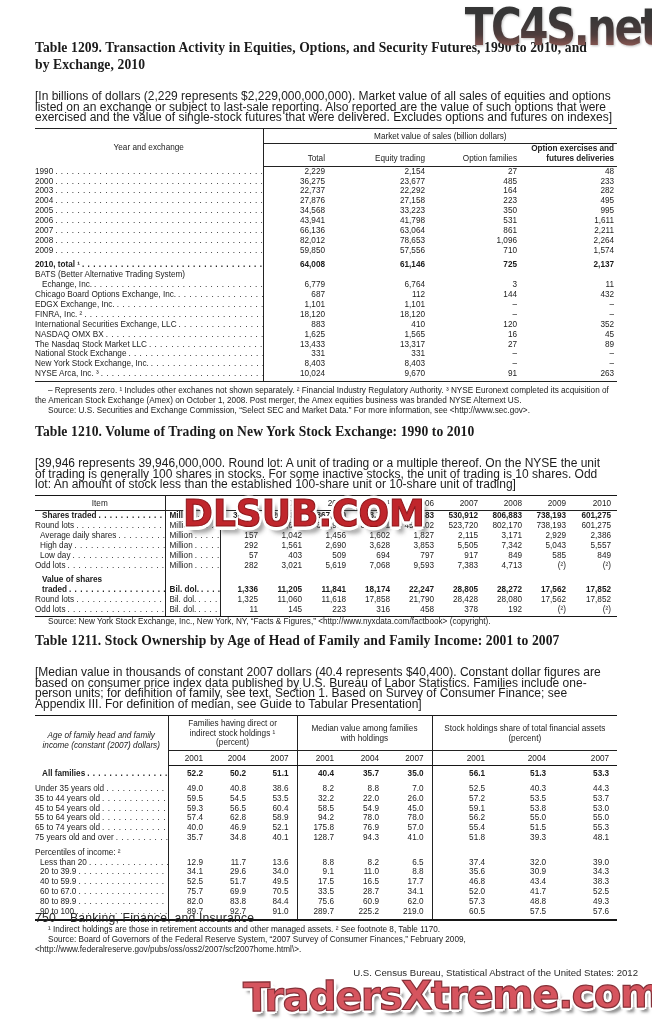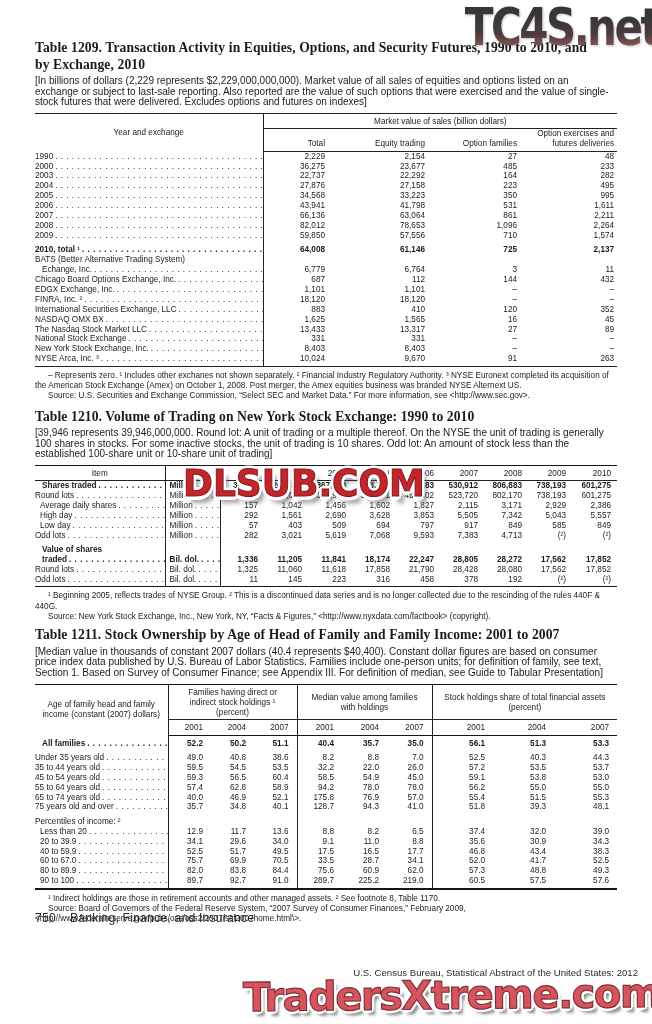--- a/index.html
+++ b/index.html
@@ -9,62 +9,62 @@
     -webkit-font-smoothing:antialiased;
   }
   .page{position:absolute;left:35px;top:0;width:582px;}
 
   
   .tbl-title{
     font-family:"Liberation Serif",serif;font-weight:700;
     font-size:13.6px;line-height:16.6px;letter-spacing:.1px;width:568px;
   }
   .t1209-title{margin-top:40px;}
-  .tbl-note{font-size:10px;line-height:10.4px;margin-top:3px;width:578px;}
+  .tbl-note{font-size:12px;line-height:10.4px;margin-top:18px;width:578px;}
 
   
   table{border-collapse:collapse;table-layout:fixed;width:582px;font-size:8.2px;}
   th,td{padding:0;font-weight:normal;vertical-align:bottom;}
   td.num{text-align:right;line-height:9.9px;white-space:nowrap;}
   tr.bold td{font-weight:700;}
   tr.gap td{padding-top:4.5px;}
   tr.gap-sm td{padding-top:3px;}
   .leader{display:flex;align-items:baseline;white-space:nowrap;}
   .leader .lb{white-space:nowrap;}
   .leader .dots{flex:1;overflow:hidden;white-space:nowrap;letter-spacing:.5px;padding-left:2px;}
   .leader.ind{padding-left:7px;}
   .leader.ind2{padding-left:5px;}
 
   
   .t1209{margin-top:6px;border-top:1px solid #222;}
   .t1209 .stubh{border-right:1px solid #222;text-align:center;vertical-align:middle;font-size:8.2px;}
   .t1209 .span-h{border-bottom:1px solid #222;text-align:center;padding:3px 0 2px;}
   .t1209 tr.colh th{border-bottom:1.6px solid #222;padding-bottom:2px;text-align:right;line-height:9.6px;}
-  .t1209 tr.colh th.last{padding-right:3px;}
+  .t1209 tr.colh th.last{padding-right:3px;font-weight:bold;}
   .t1209 tbody td{line-height:9.9px;}
   .t1209 td.stub{border-right:1px solid #222;}
   .t1209 tbody tr.lastrow td{border-bottom:1.6px solid #222;padding-bottom:1.5px;}
   .t1209 td.c4{padding-right:3px;}
 
   
   .t1210{margin-top:6px;border-top:1.8px solid #161616;position:relative;}
   .t1210 thead th{border-bottom:1px solid #222;padding:2.5px 0 2px;line-height:9.6px;margin-top:44px;}
   .t1210 thead th.itemh,.t1210 thead th.unith{text-align:center;}
   .t1210 thead th.yr{text-align:right;padding-right:6px;}
   .t1210 td.stub{border-right:1px solid #222;}
   .t1210 td.unit{border-right:1px solid #222;text-align:center;}
   .t1210 td.unit .leader{padding-left:4px;}
   .t1210 tbody td{line-height:9.9px;}
   .t1210 td.num{padding-right:6px;}
   .t1210 tbody tr.lastrow td{border-bottom:1.8px solid #161616;padding-bottom:1.5px;}
 
   
   .t1211{margin-top:6px;border-top:1.8px solid #161616;}
   .t1211 thead th{line-height:9.7px;}
-  .t1211 .stubh{border-right:1px solid #222;text-align:center;vertical-align:middle;padding:2px 6px;}
+  .t1211 .stubh{border-right:1px solid #222;text-align:center;vertical-align:middle;padding:2px 6px;font-style:italic;}
   .t1211 th.gh{border-bottom:1px solid #222;text-align:center;padding:3px 8px 2px;vertical-align:middle;}
   .t1211 th.sep,.t1211 td.sep{border-left:1px solid #222;}
   .t1211 tr.yrs th{border-bottom:1.7px solid #161616;text-align:right;padding:2.5px 8px 2px 0;}
   .t1211 tbody td{line-height:9.9px;}
   .t1211 td.stub{border-right:1px solid #222;}
   .t1211 td.num{padding-right:8px;}
   .t1211 tbody tr.lastrow td{border-bottom:2px solid #161616;padding-bottom:1.5px;}
 
   
   .fn{font-size:8.2px;line-height:10.3px;margin-top:4px;text-indent:13px;width:578px;}
@@ -649,21 +649,20 @@
             <td class="num">378</td>
             <td class="num">192</td>
             <td class="num">(²)</td>
             <td class="num">(²)</td>
           </tr>
         </tbody>
     </table>
     <div class="wm-mid" style="top:-2px;left:148px;position:absolute">DLSUB.COM</div>
   </div>
 
-  <div class="fn">¹ Beginning 2005, reflects trades of NYSE Group. ² This is a discontinued data series and is no longer collected due to the rescinding of the rules 440F &amp; 440G.</div>
   <div class="src">Source: New York Stock Exchange, Inc., New York, NY, “Facts &amp; Figures,” &lt;http://www.nyxdata.com/factbook&gt; (copyright).</div>
 
   <div class="tbl-title" style="margin-top:5px">Table 1211. Stock Ownership by Age of Head of Family and Family Income: 2001 to 2007</div>
   <div class="tbl-note">[Median value in thousands of constant 2007 dollars (40.4 represents $40,400). Constant dollar figures are based on consumer price index data published by U.S. Bureau of Labor Statistics. Families include one-person units; for definition of family, see text, Section 1. Based on Survey of Consumer Finance; see Appendix III. For definition of median, see Guide to Tabular Presentation]</div>
 
   <table class="t1211">
     <colgroup>
         <col style="width:133px">
         <col style="width:43px">
         <col style="width:43px">

